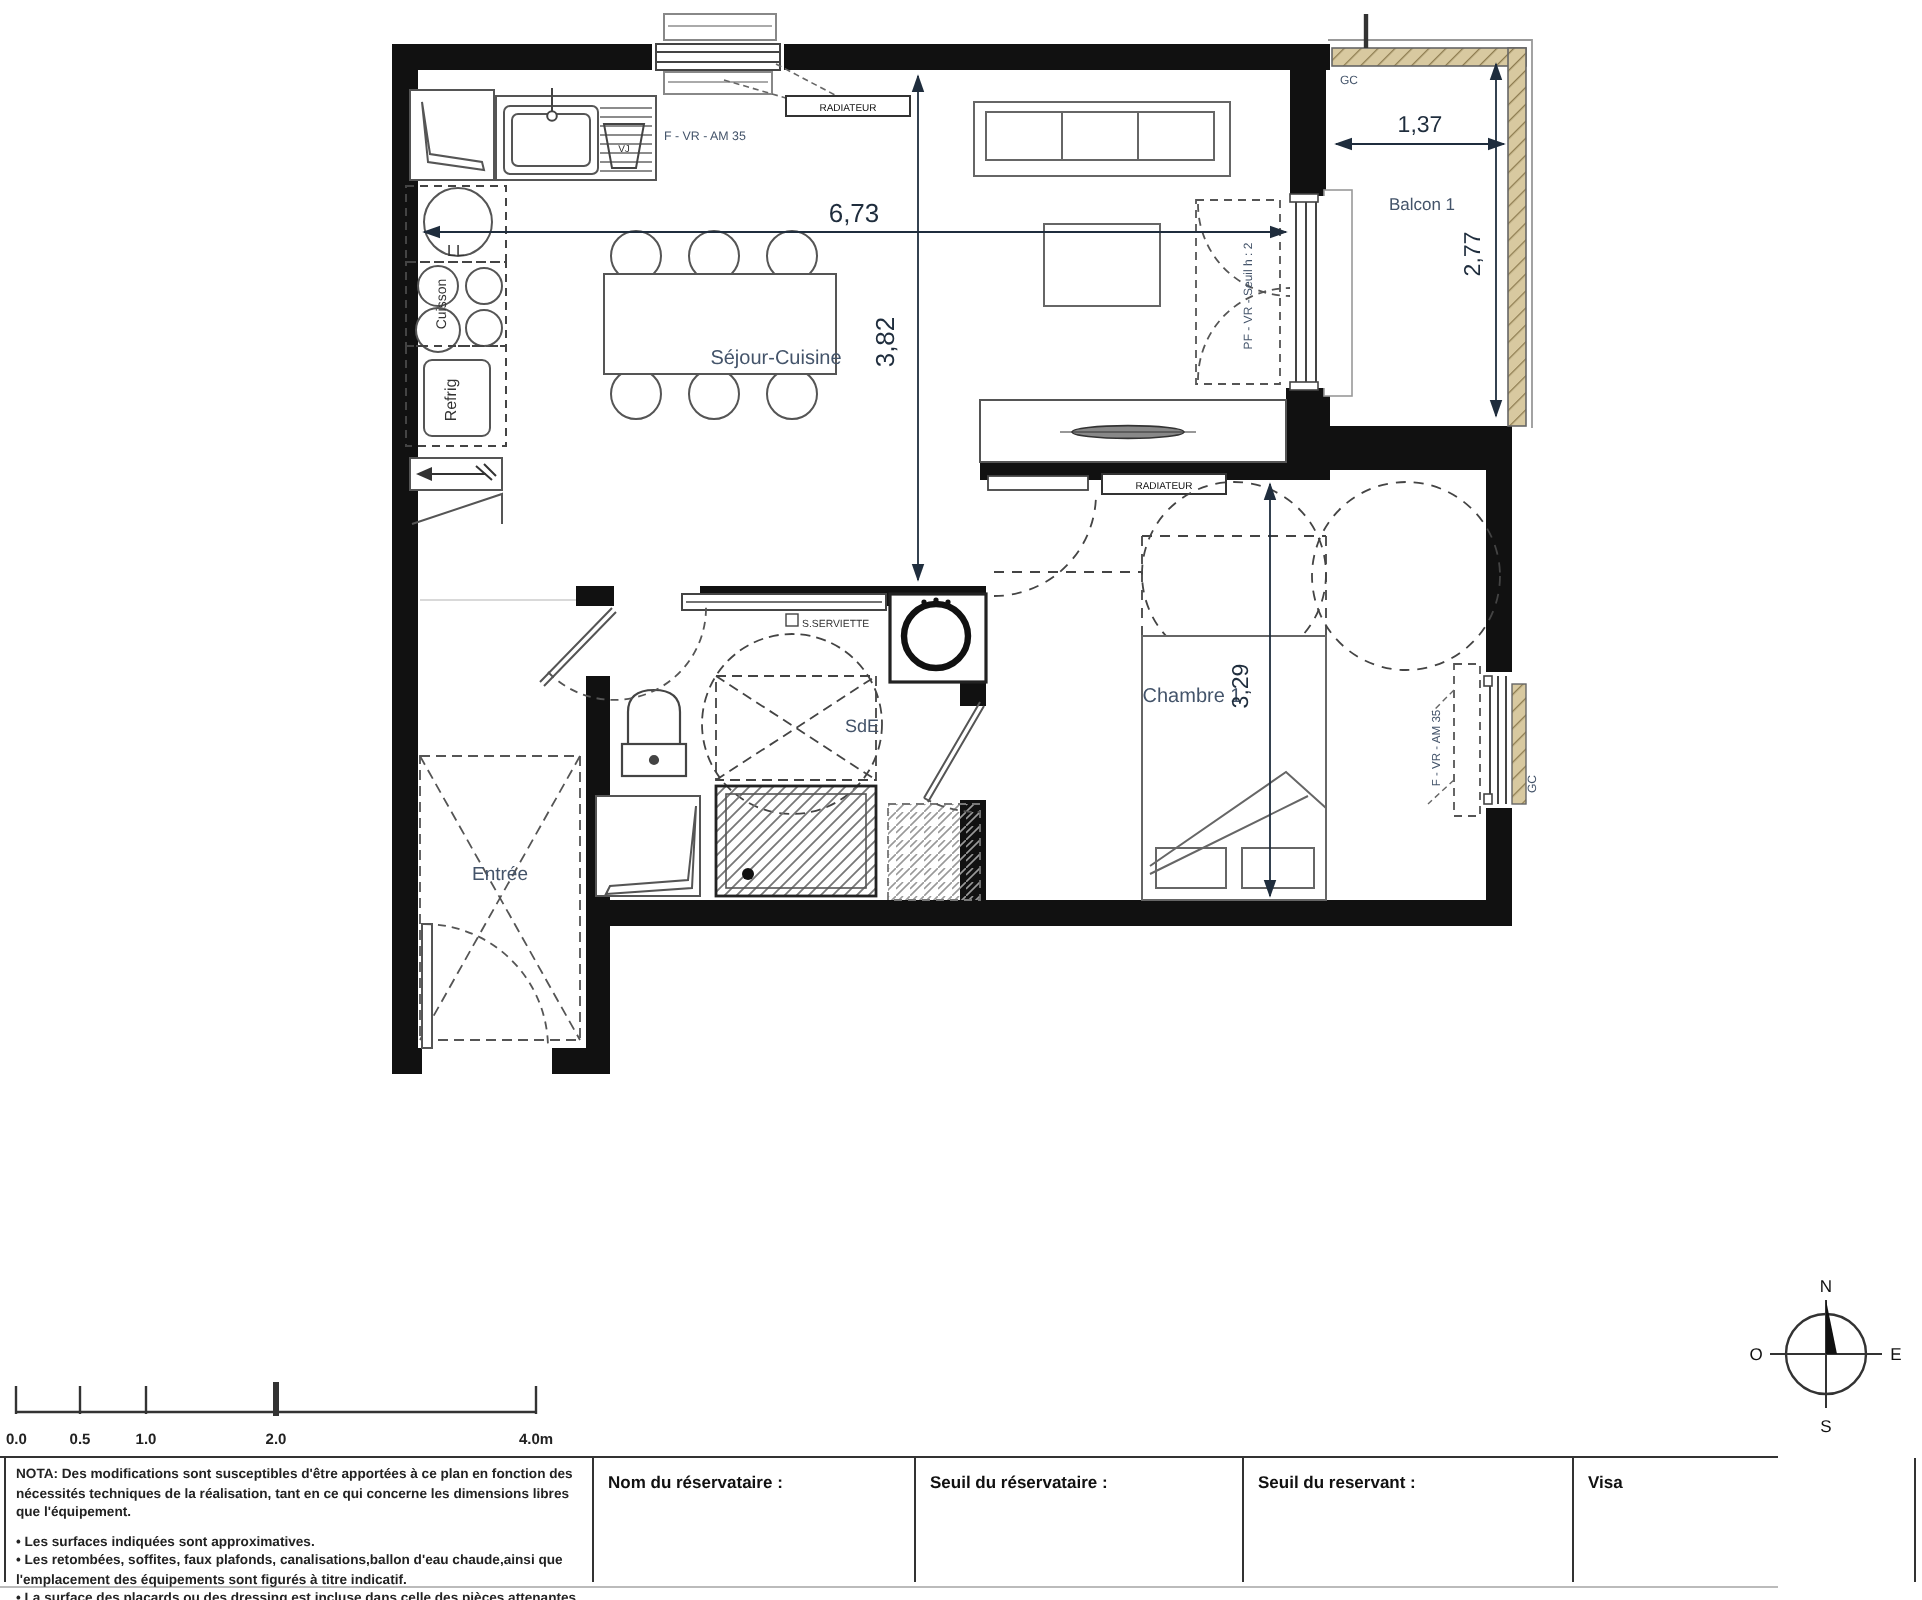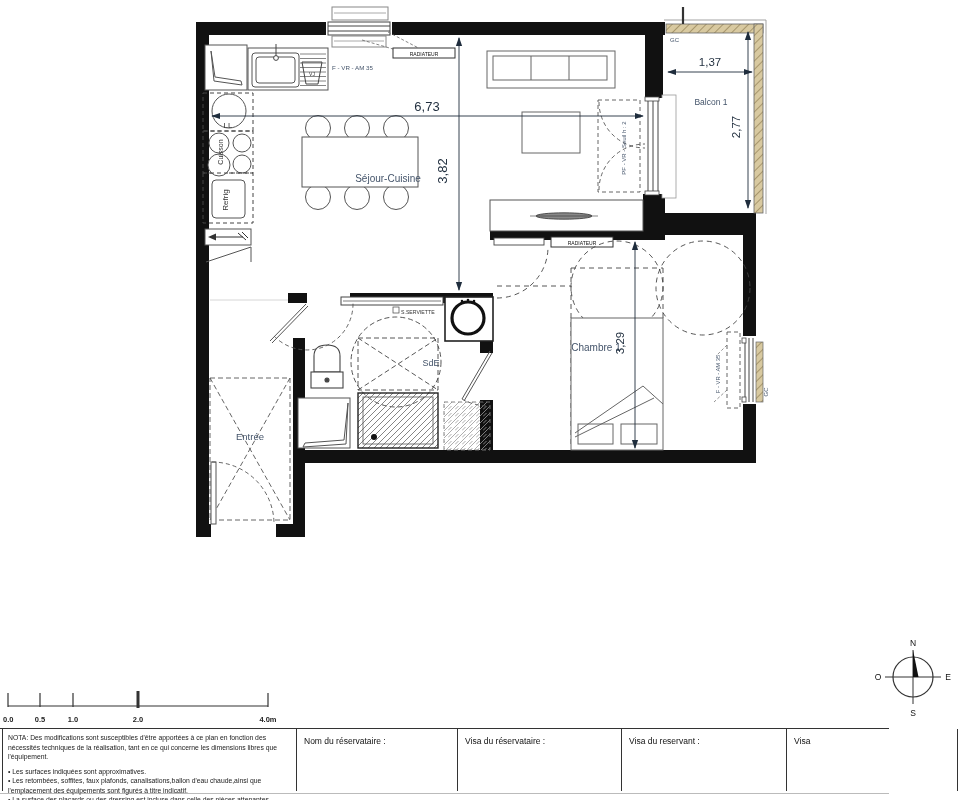--- a/index.html
+++ b/index.html
@@ -1,21 +1,21 @@
 <!DOCTYPE html>
 <html><head>
 <meta charset="utf-8">
 <style>
   html,body{margin:0;padding:0;background:#fff;}
   #page{position:relative;width:961px;height:800px;background:#fff;overflow:hidden;
         font-family:"Liberation Sans",sans-serif;}
   #plan-svg{position:absolute;left:0;top:0;}
   
   #titleblock{position:absolute;left:0;top:728px;width:889px;height:64px;
-              border-top:1px solid #333;border-bottom:1px solid #bbb;}
+              border-top:1px solid #333;border-bottom:1px solid #bbb;font-weight:bold;}
   .vline{position:absolute;top:0;height:62px;width:0;border-left:1px solid #333;}
   #nota{position:absolute;left:8px;top:4px;width:282px;font-size:6.8px;line-height:1.4;color:#222;}
   #nota .bullets{margin-top:5px;}
   #nota .b::before{content:"•  ";}
   .col-label{position:absolute;top:7px;font-size:8.5px;color:#111;}
   svg text{font-family:"Liberation Sans",sans-serif;}
 </style>
 </head>
 <body>
 
@@ -307,18 +307,18 @@
   <div id="nota">
     <div>NOTA: Des modifications sont susceptibles d'être apportées à ce plan en fonction des nécessités techniques de la réalisation, tant en ce qui concerne les dimensions libres que l'équipement.</div>
     <div class="bullets">
       <div class="b">Les surfaces indiquées sont approximatives.</div>
       <div class="b">Les retombées, soffites, faux plafonds, canalisations,ballon d'eau chaude,ainsi que l'emplacement des équipements sont figurés à titre indicatif.</div>
       <div class="b">La surface des placards ou des dressing est incluse dans celle des pièces attenantes.</div>
     </div>
   </div>
 
   <div class="col-label" style="left:304px">Nom du réservataire :</div>
-  <div class="col-label" style="left:465px">Visa du réservataire :</div>
-  <div class="col-label" style="left:629px">Visa du reservant :</div>
+  <div class="col-label" style="left:465px">Seuil du réservataire :</div>
+  <div class="col-label" style="left:629px">Seuil du reservant :</div>
   <div class="col-label" style="left:794px">Visa</div>
 </div>
 
 </div>
 
 </body></html>

